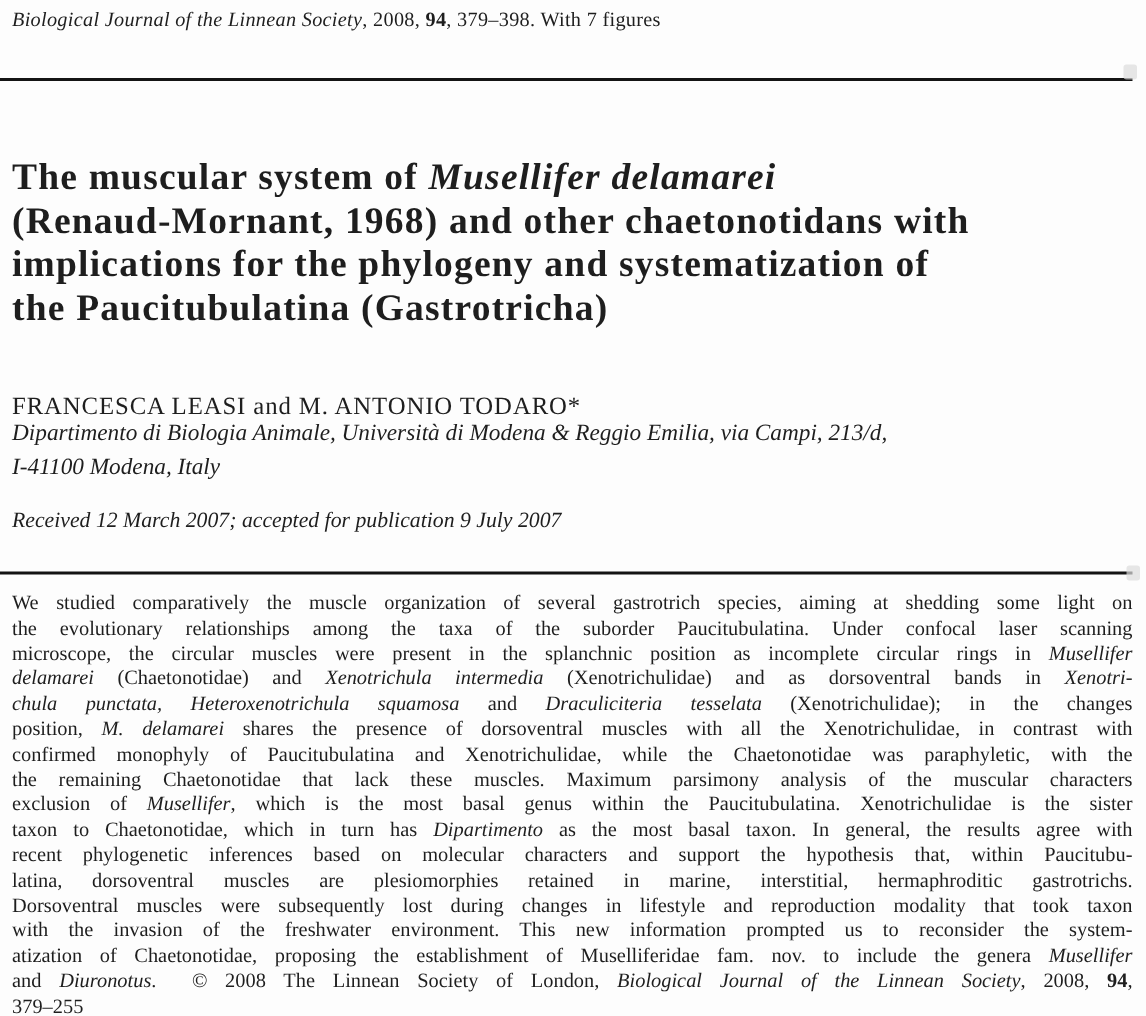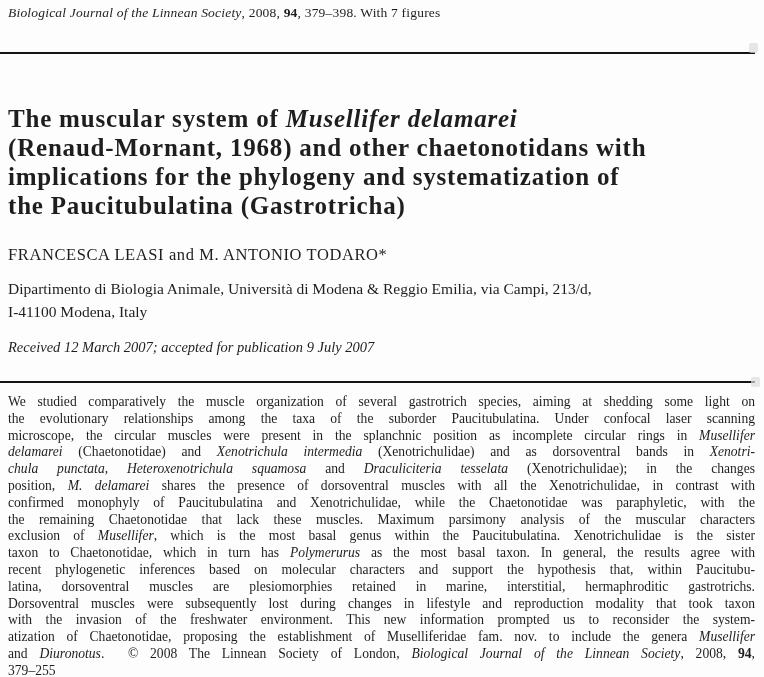--- a/index.html
+++ b/index.html
@@ -58,32 +58,33 @@
     width: 750px;
     font-size: 25px;
     font-weight: bold;
     line-height: 29px;
     letter-spacing: 0.8px;
   }
 
   .authors {
     position: absolute;
     left: 8px;
-    top: 245px;
+    top: 261px;
     font-size: 16.5px;
     letter-spacing: 0.6px;
     white-space: nowrap;
   }
 
   .affiliation {
     position: absolute;
     left: 8px;
     top: 278px;
     width: 750px;
     font-size: 15.5px;
+    font-style: italic;
     line-height: 22.5px;
   }
 
   .received {
     position: absolute;
     left: 8px;
     top: 339px;
     font-size: 14.5px;
     font-style: italic;
     white-space: nowrap;
@@ -138,21 +139,21 @@
   <div class="abstract">
       <div class="line"><span>We studied comparatively the muscle organization of several gastrotrich species, aiming at shedding some light on</span></div>
       <div class="line"><span>the evolutionary relationships among the taxa of the suborder Paucitubulatina. Under confocal laser scanning</span></div>
       <div class="line"><span>microscope, the circular muscles were present in the splanchnic position as incomplete circular rings in </span><span class="it">Musellifer</span></div>
       <div class="line"><span class="it">delamarei</span><span> (Chaetonotidae) and </span><span class="it">Xenotrichula intermedia</span><span> (Xenotrichulidae) and as dorsoventral bands in </span><span class="it">Xenotri-</span></div>
       <div class="line"><span class="it">chula punctata, Heteroxenotrichula squamosa</span><span> and </span><span class="it">Draculiciteria tesselata</span><span> (Xenotrichulidae); in the changes</span></div>
       <div class="line"><span>position, </span><span class="it">M. delamarei</span><span> shares the presence of dorsoventral muscles with all the Xenotrichulidae, in contrast with</span></div>
       <div class="line"><span>confirmed monophyly of Paucitubulatina and Xenotrichulidae, while the Chaetonotidae was paraphyletic, with the</span></div>
       <div class="line"><span>the remaining Chaetonotidae that lack these muscles. Maximum parsimony analysis of the muscular characters</span></div>
       <div class="line"><span>exclusion of </span><span class="it">Musellifer</span><span>, which is the most basal genus within the Paucitubulatina. Xenotrichulidae is the sister</span></div>
-      <div class="line"><span>taxon to Chaetonotidae, which in turn has </span><span class="it">Polymerurus</span><span> as the most basal taxon. In general, the results agree with</span></div>
+      <div class="line"><span>taxon to Chaetonotidae, which in turn has </span><span class="it">Dipartimento</span><span> as the most basal taxon. In general, the results agree with</span></div>
       <div class="line"><span>recent phylogenetic inferences based on molecular characters and support the hypothesis that, within Paucitubu-</span></div>
       <div class="line"><span>latina, dorsoventral muscles are plesiomorphies retained in marine, interstitial, hermaphroditic gastrotrichs.</span></div>
       <div class="line"><span>Dorsoventral muscles were subsequently lost during changes in lifestyle and reproduction modality that took taxon</span></div>
       <div class="line"><span>with the invasion of the freshwater environment. This new information prompted us to reconsider the system-</span></div>
       <div class="line"><span>atization of Chaetonotidae, proposing the establishment of Muselliferidae fam. nov. to include the genera </span><span class="it">Musellifer</span></div>
       <div class="line"><span>and </span><span class="it">Diuronotus</span><span>. &nbsp;© 2008 The Linnean Society of London, </span><span class="it">Biological Journal of the Linnean Society</span><span>, 2008, </span><span class="bd">94</span><span>,</span></div>
       <div class="line"><span>379–255</span></div>
     </div>
 
 </div>

